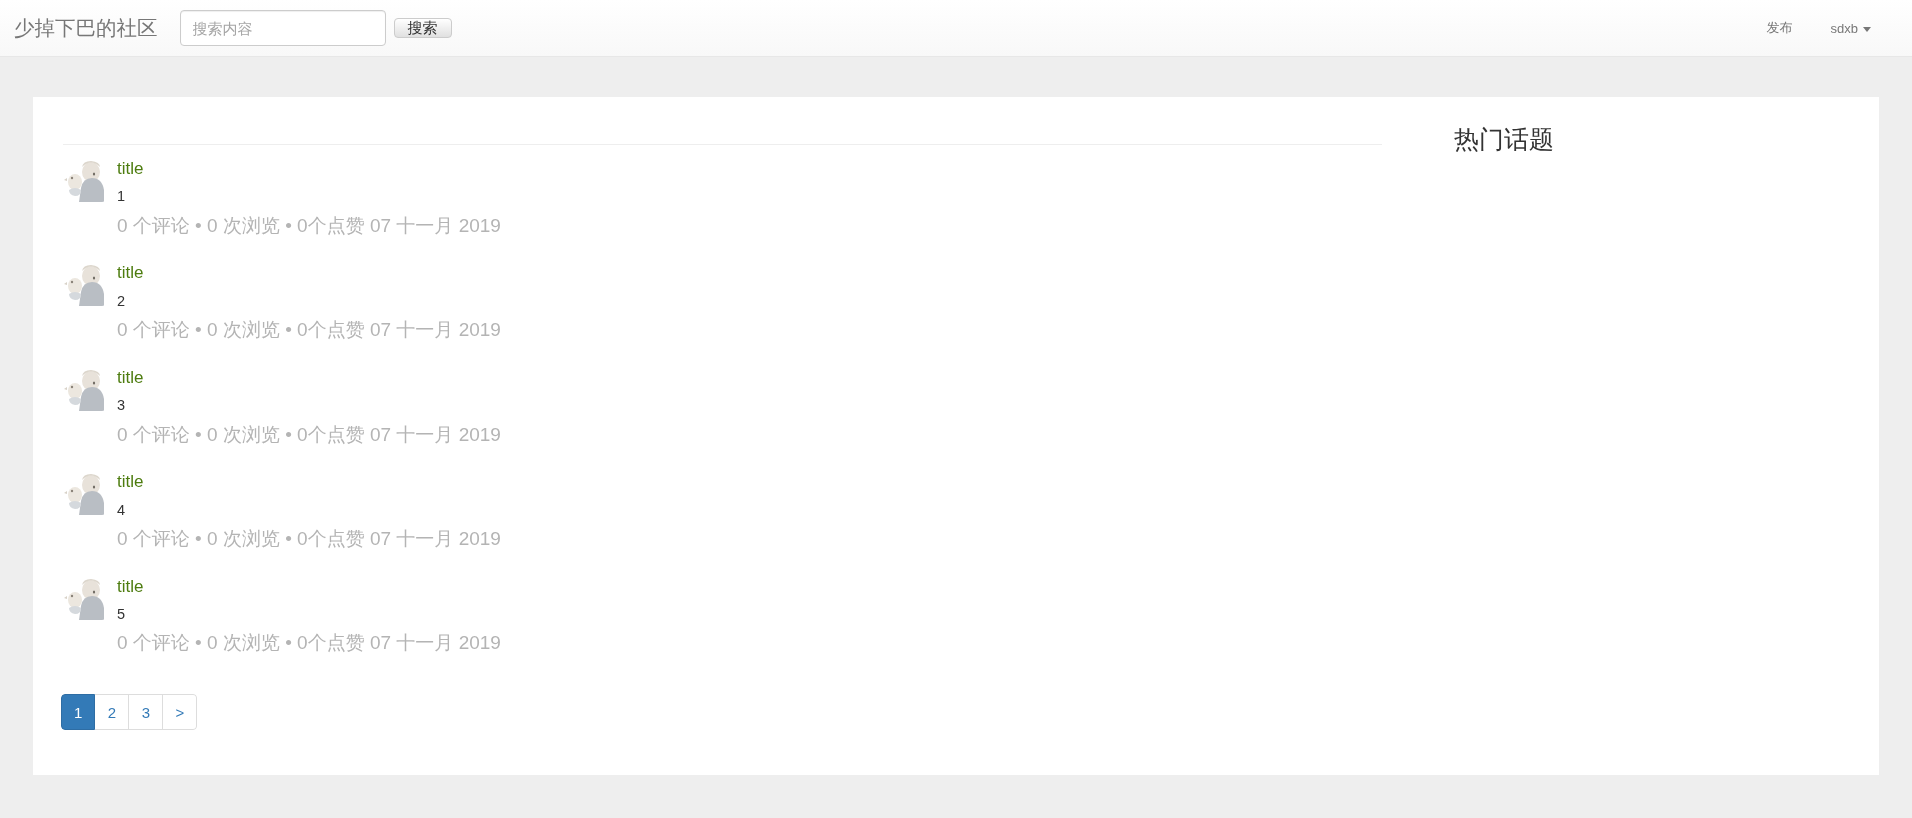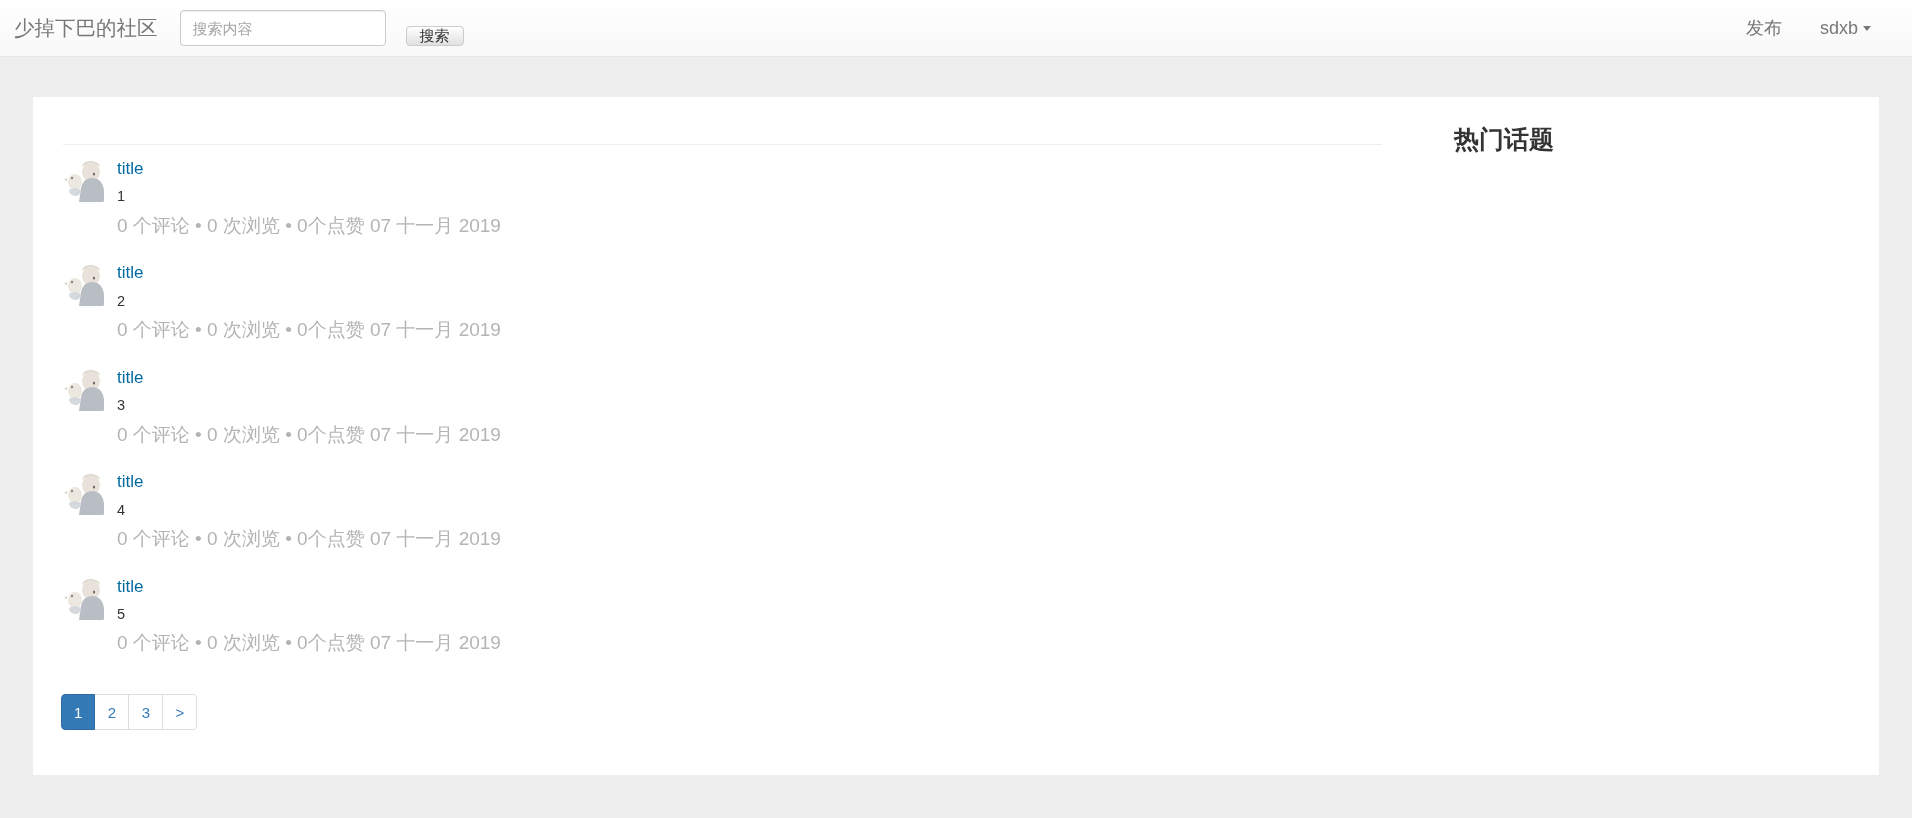--- a/index.html
+++ b/index.html
@@ -25,22 +25,22 @@
   .brand {
     font-size: 20.5px;
     color: #777777;
     padding: 0 18px 0 14px;
     line-height: 1;
     text-decoration: none;
     white-space: nowrap;
   }
   .nav-search-form {
     display: flex;
-    align-items: flex-end;
-    gap: 20px;
+    align-items: center;
+    gap: 8px;
     margin-left: 4px;
   }
   .search-input {
     width: 206px;
     height: 36px;
     padding: 6px 12px;
     font-size: 15px;
     color: #555;
     background: #ffffff;
     border: 1px solid #cccccc;
@@ -62,21 +62,21 @@
     font-family: "Liberation Sans", "DejaVu Sans", sans-serif;
     white-space: nowrap;
   }
   .nav-right {
     margin-left: auto;
     display: flex;
     align-items: center;
     gap: 6px;
   }
   .nav-link {
-    font-size: 18px;
+    font-size: 13px;
     color: #777777;
     text-decoration: none;
     padding: 8px 16px;
     white-space: nowrap;
   }
   .caret {
     display: inline-block;
     width: 0; height: 0;
     margin-left: 5px;
     vertical-align: middle;
@@ -140,21 +140,21 @@
   }
   .head-rule {
     border: 0;
     border-top: 1px solid #eeeeee;
     margin: 25px 9px 0 12px;
   }
 
   .side-title {
     font-size: 25px;
     color: #333333;
-    font-weight: bold;
+    font-weight: normal;
     margin: 0;
     line-height: 1;
   }
 
   
   .post-list {
     list-style: none;
     margin: 0;
     padding: 0 0 0 2px;
   }
@@ -168,21 +168,21 @@
     flex: 0 0 44px;
     border-radius: 3px;
     overflow: hidden;
     background: #ffffff;
     position: relative;
   }
   .avatar svg { display: block; width: 44px; height: 44px; }
   .post-body { min-width: 0; }
   .post-title {
     font-size: 17px;
-    color: #0369a1;
+    color: #4d7c0f;
     text-decoration: none;
     display: block;
     line-height: 1.25;
   }
   .post-text {
     font-size: 14.5px;
     color: #333333;
     margin: 9px 0 0 0;
     line-height: 1.2;
   }

